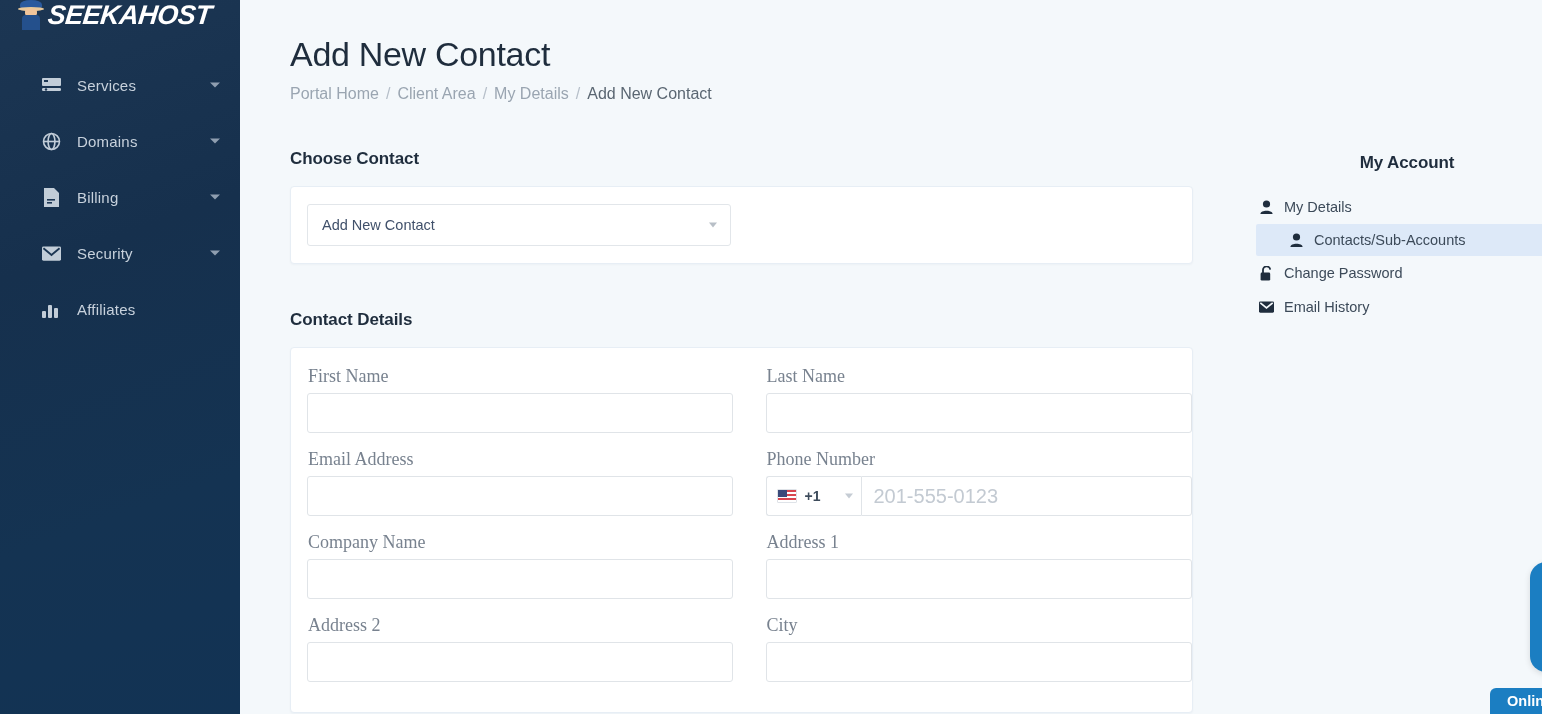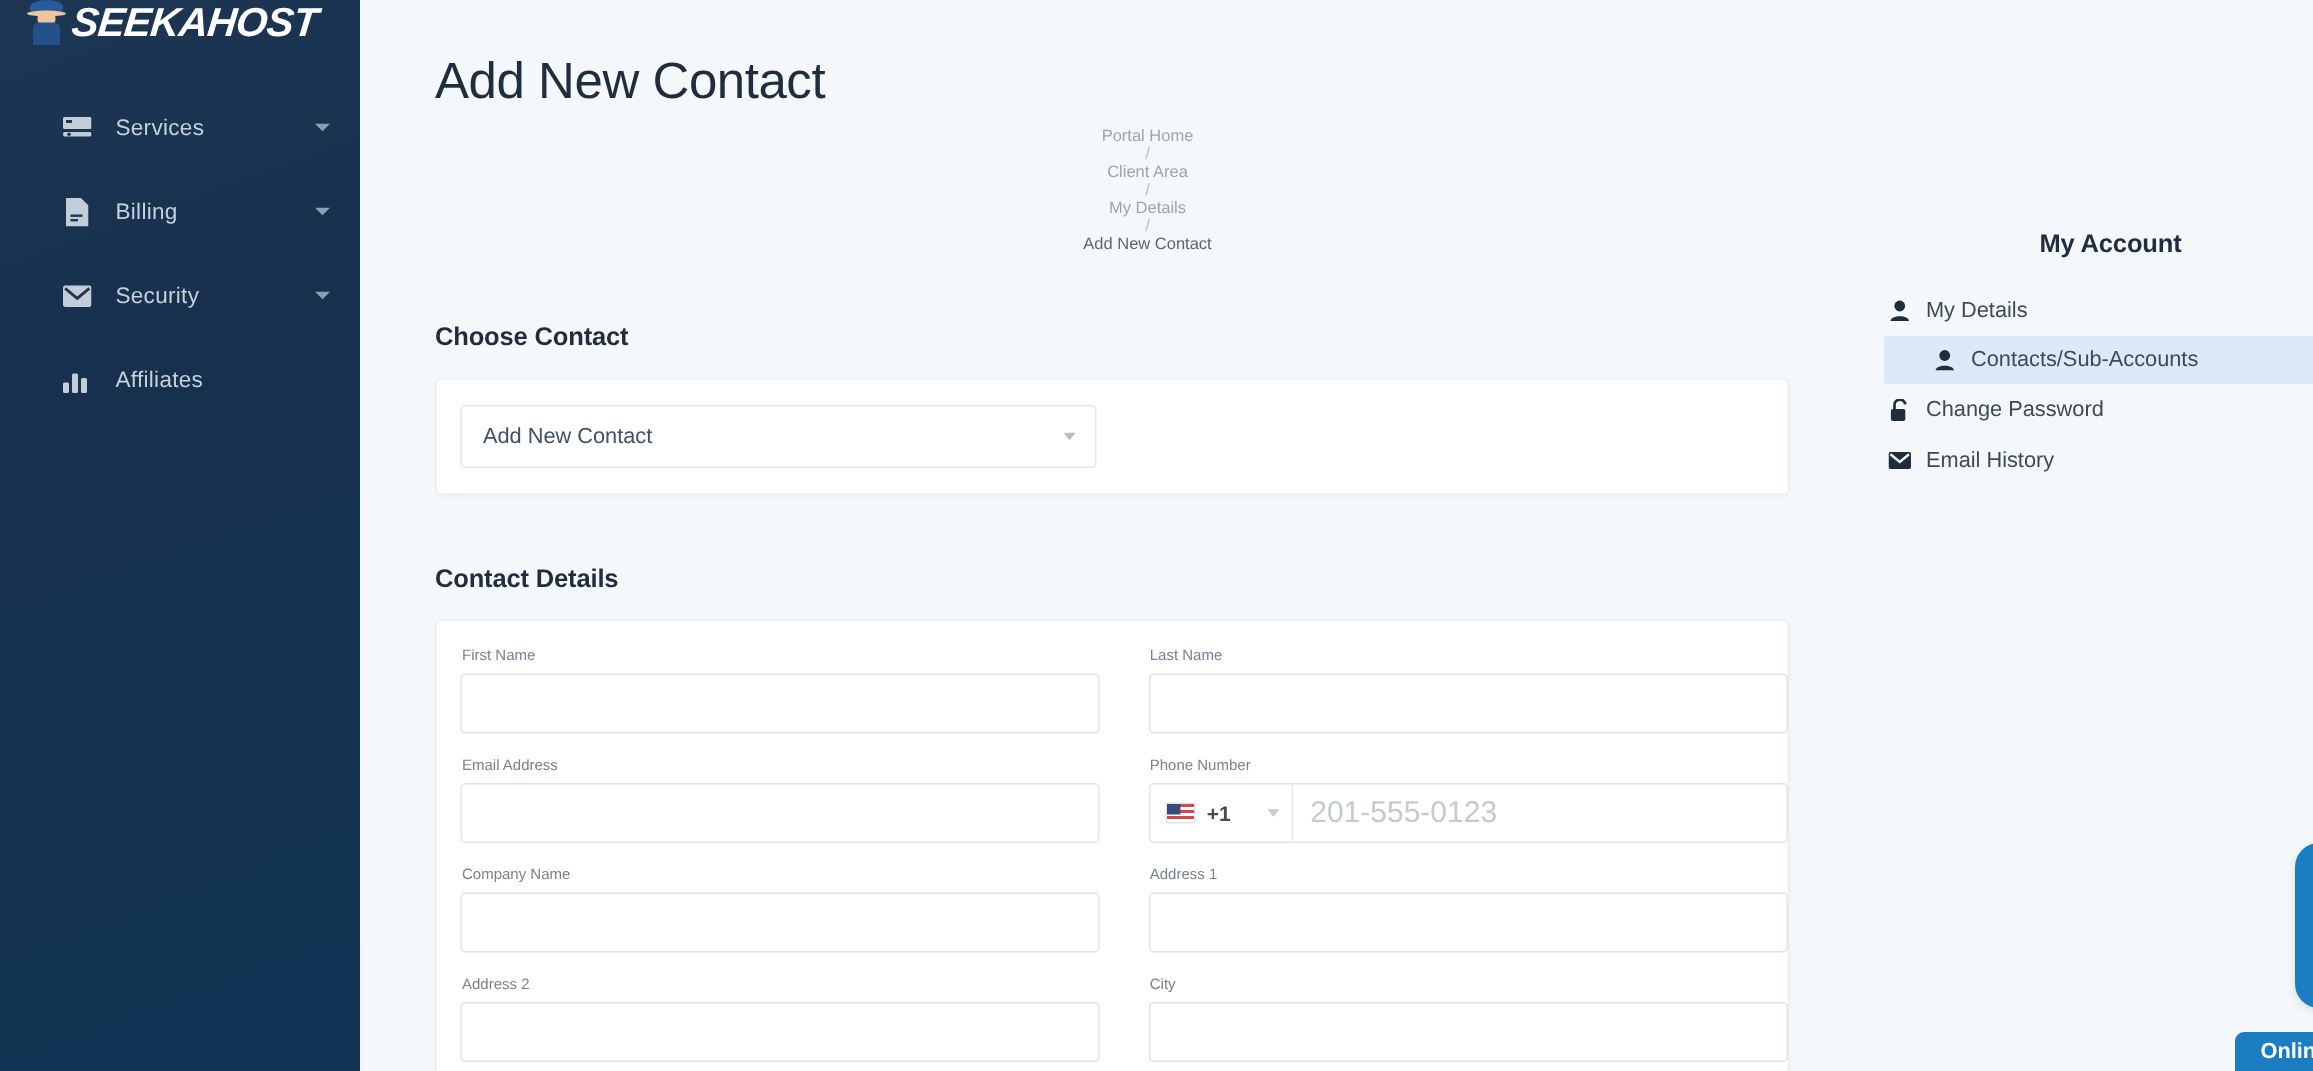--- a/index.html
+++ b/index.html
@@ -72,22 +72,22 @@
     flex: 1 1 auto; height: 714px; background: #f4f8fb;
     position: relative; overflow: hidden;
   }
   .content { padding: 34px 0 0 50px; display: flex; }
   .content-left { width: 950px; flex: 0 0 950px; }
   .page-title {
     font-size: 34px; font-weight: normal; color: #1f2d3d;
     letter-spacing: -.3px; line-height: 40px;
   }
   .breadcrumb {
-    margin-top: 11px; font-size: 11px; color: #9aa5b1;
-    display: flex; align-items: center; gap: 0; flex-direction: column;
+    margin-top: 11px; font-size: 16px; color: #9aa5b1;
+    display: flex; align-items: center; gap: 0;
   }
   .breadcrumb a { color: #9aa5b1; text-decoration: none; }
   .breadcrumb .sep { margin: 0 7px; color: #b6bfc9; }
   .breadcrumb .cur { color: #5a6672; }
 
   .section-title {
     font-size: 17px; font-weight: bold; color: #1f2d3d;
     margin-top: 46px; margin-bottom: 17px; letter-spacing: -.1px;
   }
   .card {
@@ -109,22 +109,23 @@
     border-left: 4px solid transparent; border-right: 4px solid transparent;
     border-top: 5px solid #b8bfc7;
   }
 
   .card.details {
     width: 903px; padding: 18px 14px 14px 14px;
     display: flex; flex-wrap: wrap;
   }
   .fld { width: 50%; padding: 0 2px 0 2px; margin-bottom: 16px; }
   .fld-label {
-    font-size: 10px; color: #78828f; margin-bottom: 6px; display: block;
+    font-size: 18px; color: #78828f; margin-bottom: 6px; display: block;
     padding-left: 1px;
+    font-family: Liberation Serif, serif;
   }
   .fld-input {
     width: 426px; height: 40px; border: 1px solid #e0e4e8; border-radius: 3px;
     background: #fff; font-size: 14px; color: #33414f; padding: 0 12px;
     font-family: "Liberation Sans", sans-serif; outline: none;
   }
   .fld-input::placeholder { color: #c3cad2; }
   .fld.right .fld-label, .fld.right .fld-input, .fld.right .phone-group { margin-left: 22px; }
 
   .phone-group { display: flex; width: 426px; height: 40px; }
@@ -230,20 +231,31 @@
             <rect x="0" y="0" width="19" height="8" rx="1"></rect>
             <rect x="2" y="2" width="4" height="2" fill="#1c3653"></rect>
             <rect x="0" y="10" width="19" height="3" rx="1.2"></rect>
             <circle cx="4" cy="11.5" r="1.2" fill="#1c3653"></circle>
           </svg>
         </span>
         <span class="nav-label">Services</span>
         <span class="nav-caret"></span>
       </div>
 
+      <div class="nav-item">
+        <span class="nav-icon">
+          <svg width="19" height="19" viewBox="0 0 20 20" fill="none" stroke="currentColor" stroke-width="1.7">
+            <circle cx="10" cy="10" r="8.4"></circle>
+            <ellipse cx="10" cy="10" rx="3.6" ry="8.4"></ellipse>
+            <line x1="1.6" y1="10" x2="18.4" y2="10"></line>
+          </svg>
+        </span>
+        <span class="nav-label">Domains</span>
+        <span class="nav-caret"></span>
+      </div>
 
       <div class="nav-item">
         <span class="nav-icon">
           <svg width="15" height="19" viewBox="0 0 15 19" fill="currentColor">
             <path d="M0 0 h10 l5 5 v14 H0 Z"></path>
             <rect x="3" y="11" width="8" height="1.6" fill="#1c3653"></rect>
             <rect x="3" y="14" width="5" height="1.6" fill="#1c3653"></rect>
           </svg>
         </span>
         <span class="nav-label">Billing</span>

